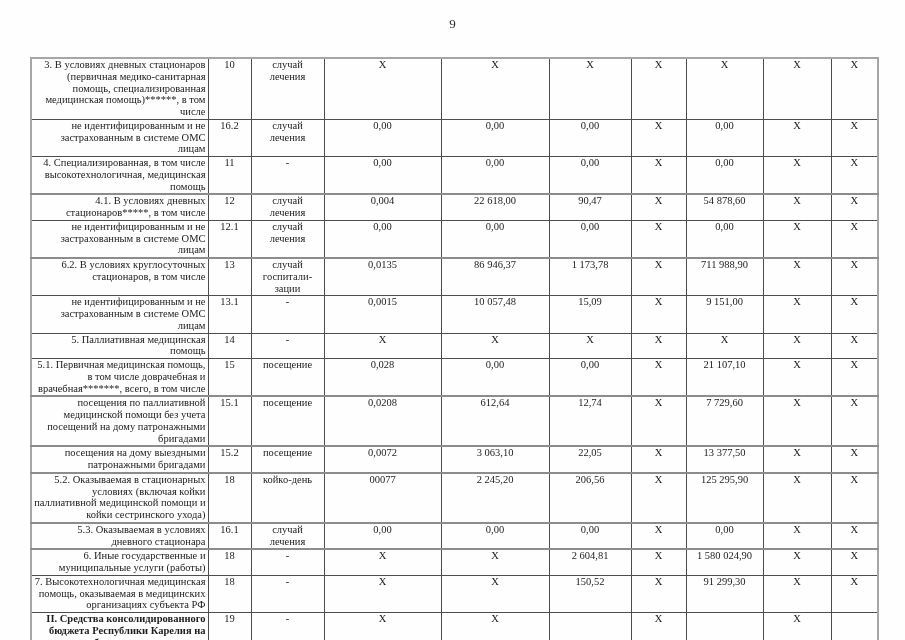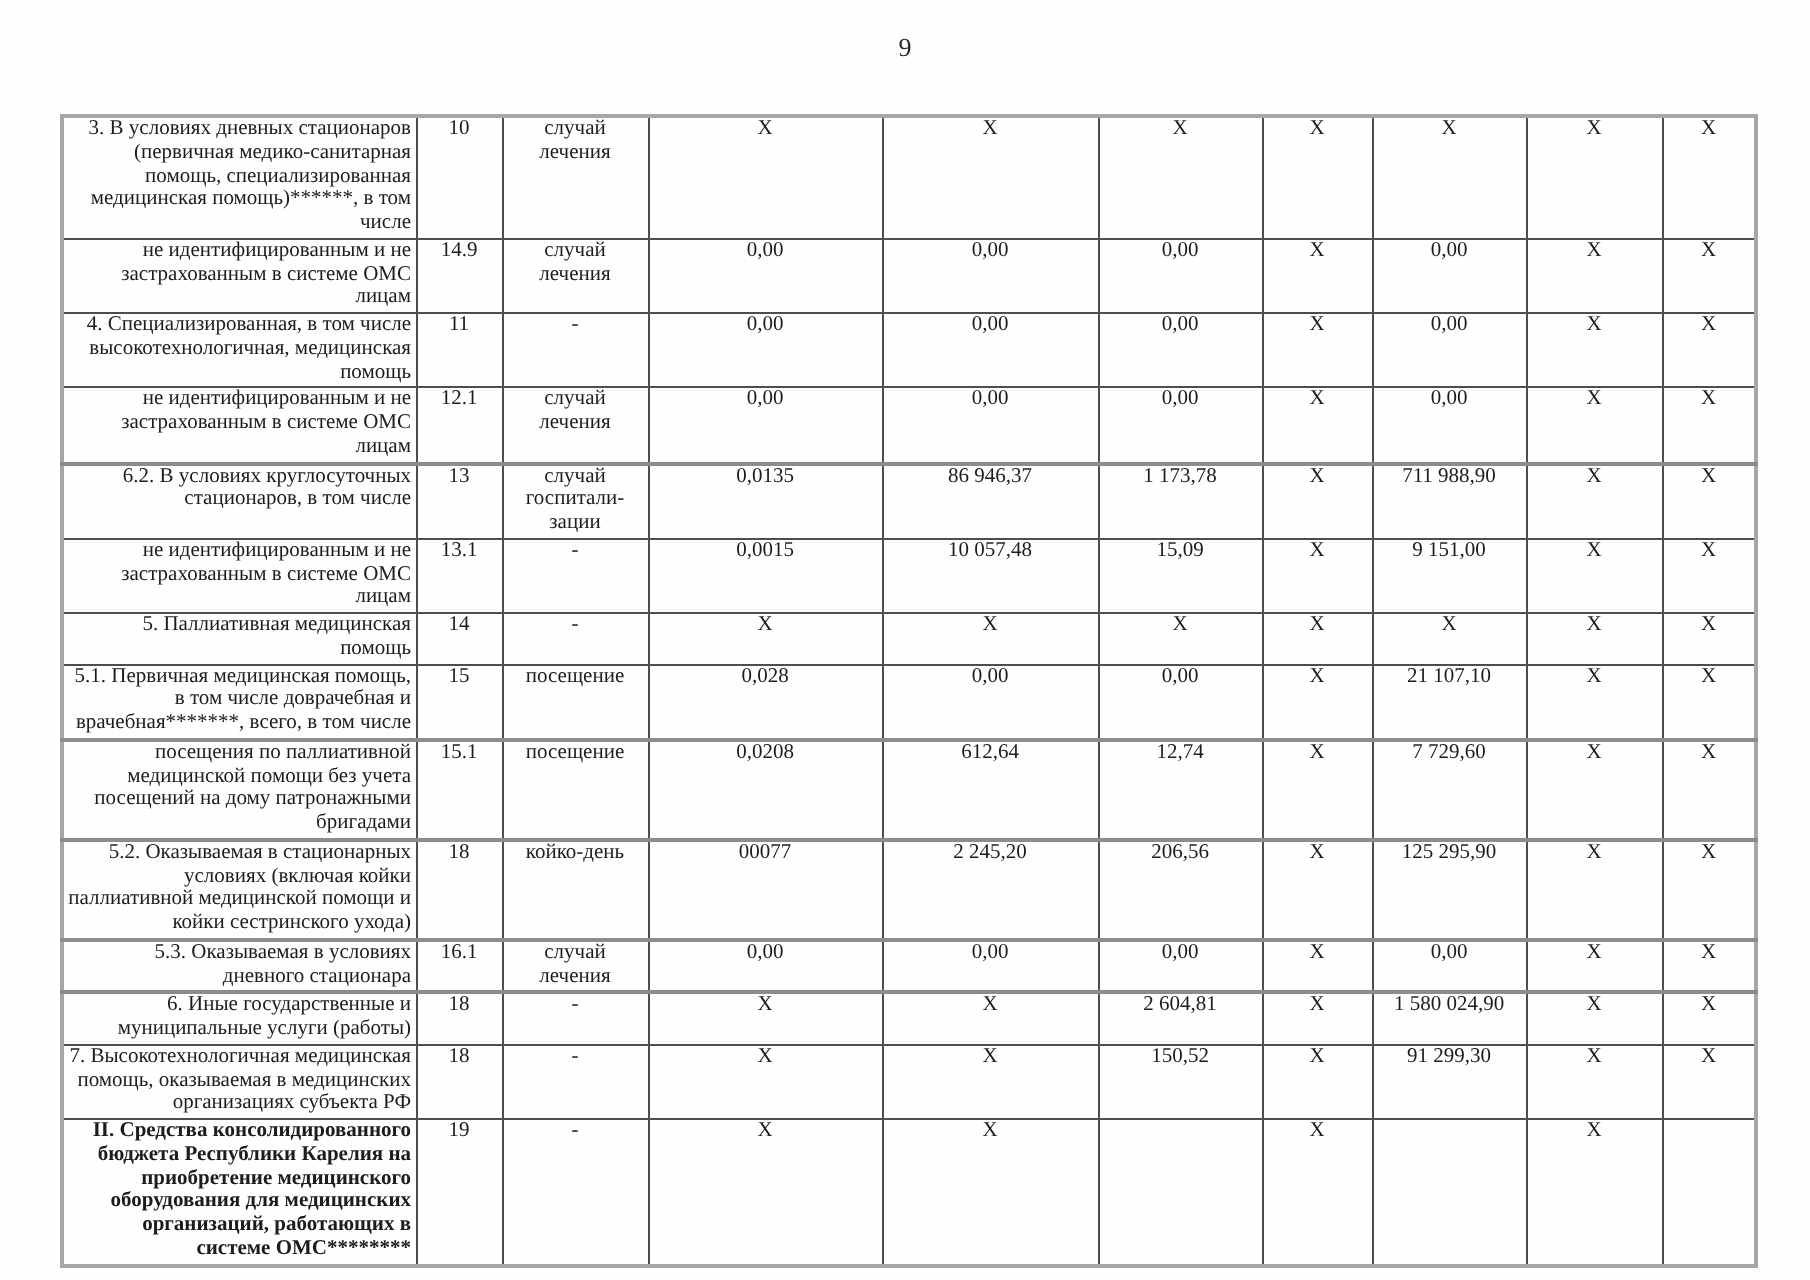--- a/index.html
+++ b/index.html
@@ -57,39 +57,51 @@
         <td class="c-val">X</td>
         <td class="c-val">X</td>
         <td class="c-val">X</td>
         <td class="c-val">X</td>
         <td class="c-val">X</td>
         <td class="c-val">X</td>
         <td class="c-val">X</td>
       </tr>
       <tr>
         <td class="c-name">не идентифицированным и не застрахованным в системе ОМС лицам</td>
-        <td class="c-num">14.9</td>
+        <td class="c-num">16.2</td>
         <td class="c-unit">случай лечения</td>
         <td class="c-val mid">0,00</td>
         <td class="c-val mid">0,00</td>
         <td class="c-val mid">0,00</td>
         <td class="c-val">X</td>
         <td class="c-val mid">0,00</td>
         <td class="c-val">X</td>
         <td class="c-val">X</td>
       </tr>
       <tr>
         <td class="c-name">4. Специализированная, в том числе высокотехнологичная, медицинская помощь</td>
         <td class="c-num">11</td>
         <td class="c-unit">-</td>
         <td class="c-val mid">0,00</td>
         <td class="c-val mid">0,00</td>
         <td class="c-val mid">0,00</td>
         <td class="c-val">X</td>
         <td class="c-val mid">0,00</td>
+        <td class="c-val">X</td>
+        <td class="c-val">X</td>
+      </tr>
+      <tr class="thick">
+        <td class="c-name">4.1. В условиях дневных стационаров*****, в том числе</td>
+        <td class="c-num">12</td>
+        <td class="c-unit">случай лечения</td>
+        <td class="c-val">0,004</td>
+        <td class="c-val mid">22&nbsp;618,00</td>
+        <td class="c-val mid">90,47</td>
+        <td class="c-val">X</td>
+        <td class="c-val mid">54&nbsp;878,60</td>
         <td class="c-val">X</td>
         <td class="c-val">X</td>
       </tr>
       <tr>
         <td class="c-name">не идентифицированным и не застрахованным в системе ОМС лицам</td>
         <td class="c-num">12.1</td>
         <td class="c-unit">случай лечения</td>
         <td class="c-val mid">0,00</td>
         <td class="c-val mid">0,00</td>
         <td class="c-val mid">0,00</td>
@@ -152,20 +164,32 @@
         <td class="c-unit">посещение</td>
         <td class="c-val">0,0208</td>
         <td class="c-val mid">612,64</td>
         <td class="c-val mid">12,74</td>
         <td class="c-val">X</td>
         <td class="c-val mid">7&nbsp;729,60</td>
         <td class="c-val">X</td>
         <td class="c-val">X</td>
       </tr>
       <tr class="thick">
+        <td class="c-name">посещения на дому выездными патронажными бригадами</td>
+        <td class="c-num">15.2</td>
+        <td class="c-unit">посещение</td>
+        <td class="c-val">0,0072</td>
+        <td class="c-val mid">3&nbsp;063,10</td>
+        <td class="c-val mid">22,05</td>
+        <td class="c-val">X</td>
+        <td class="c-val mid">13&nbsp;377,50</td>
+        <td class="c-val">X</td>
+        <td class="c-val">X</td>
+      </tr>
+      <tr class="thick">
         <td class="c-name">5.2. Оказываемая в стационарных условиях (включая койки паллиативной медицинской помощи и койки сестринского ухода)</td>
         <td class="c-num">18</td>
         <td class="c-unit">койко-день</td>
         <td class="c-val">00077</td>
         <td class="c-val mid">2&nbsp;245,20</td>
         <td class="c-val mid">206,56</td>
         <td class="c-val">X</td>
         <td class="c-val mid">125&nbsp;295,90</td>
         <td class="c-val">X</td>
         <td class="c-val">X</td>

